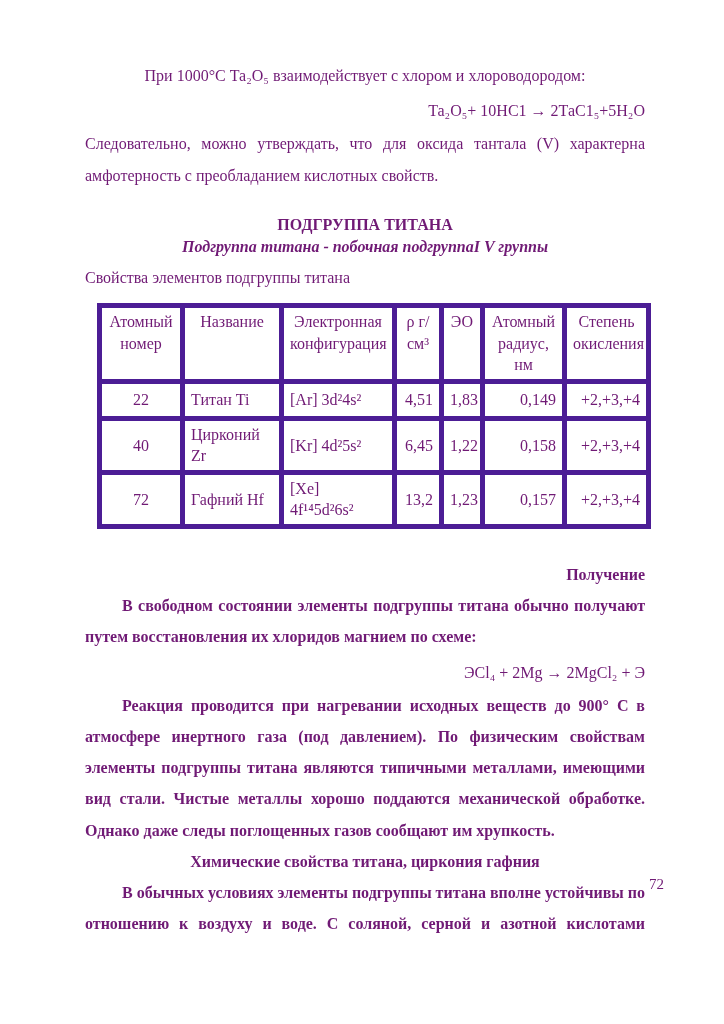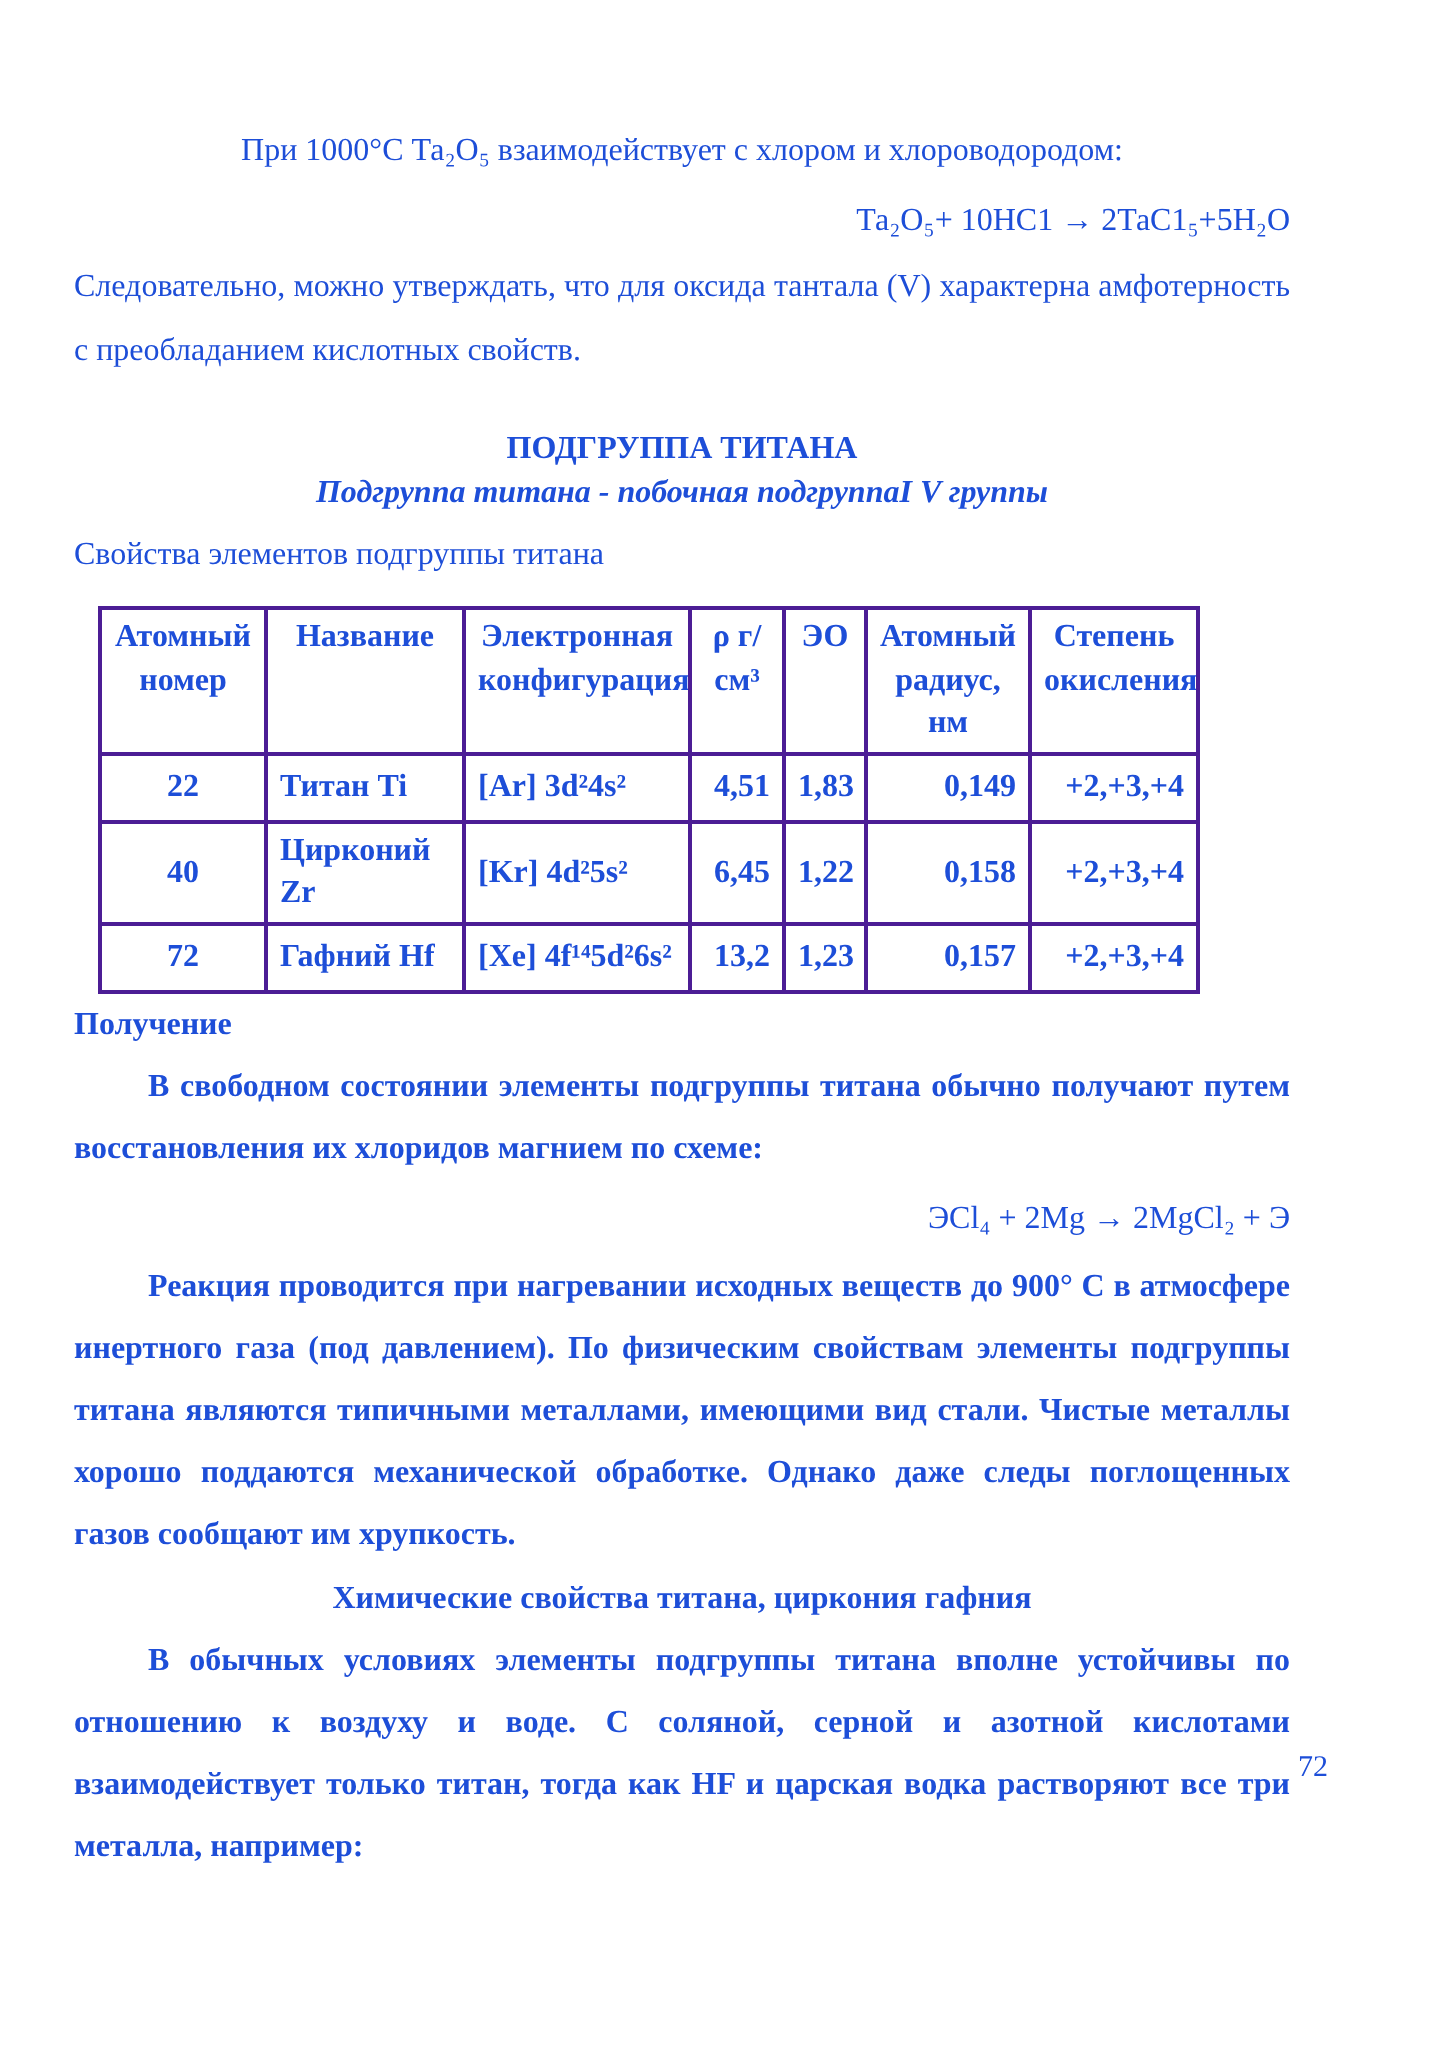--- a/index.html
+++ b/index.html
@@ -6,24 +6,24 @@
     margin: 0;
     padding: 0;
     background: #ffffff;
   }
   .page {
     position: relative;
     width: 724px;
     height: 937px;
     background: #ffffff;
     box-sizing: border-box;
-    padding: 60px 79px 0 37px;
+    padding: 60px 79px 0 85px;
     font-family: "Liberation Serif", "DejaVu Serif", serif;
     font-size: 16px;
-    color: #1d4ed8;
+    color: #701a75;
     overflow: hidden;
   }
   p {
     margin: 0;
     line-height: 1.95;
     text-align: justify;
   }
   .center { text-align: center; }
   .indent { text-indent: 37px; font-weight: bold; }
   .formula {
@@ -49,45 +49,46 @@
     line-height: 1.4;
   }
   table.props {
     border-collapse: collapse;
     table-layout: fixed;
     width: 549px;
     margin: 14px 0 0 12px;
     font-size: 16px;
   }
   table.props td, table.props th {
-    border: 2px solid #4c1d95;
+    border: 5px solid #4c1d95;
     padding: 3px 6px;
     line-height: 1.35;
-    font-weight: bold;
+    font-weight: normal;
     overflow: hidden;
   }
   table.props thead th {
     text-align: center;
     vertical-align: top;
     height: 48px;
   }
   table.props tbody td {
     height: 26px;
     vertical-align: middle;
   }
   table.props tbody td:nth-child(1) { text-align: center; }
   table.props tbody td:nth-child(2) { text-align: left; }
   table.props tbody td:nth-child(3) { text-align: left; }
   table.props tbody td:nth-child(4) { text-align: right; }
   table.props tbody td:nth-child(5) { text-align: left; }
   table.props tbody td:nth-child(6) { text-align: right; margin-top: 27px; }
   table.props tbody td:nth-child(7) { text-align: right; }
   .mid-heading {
     font-weight: bold;
-    text-align: left;
+    text-align: right;
+    margin-top: 30px;
     line-height: 1.95;
   }
   .chem-heading {
     font-weight: bold;
     text-align: center;
     line-height: 1.95;
   }
   .page-number {
     position: absolute;
     right: 60px;

